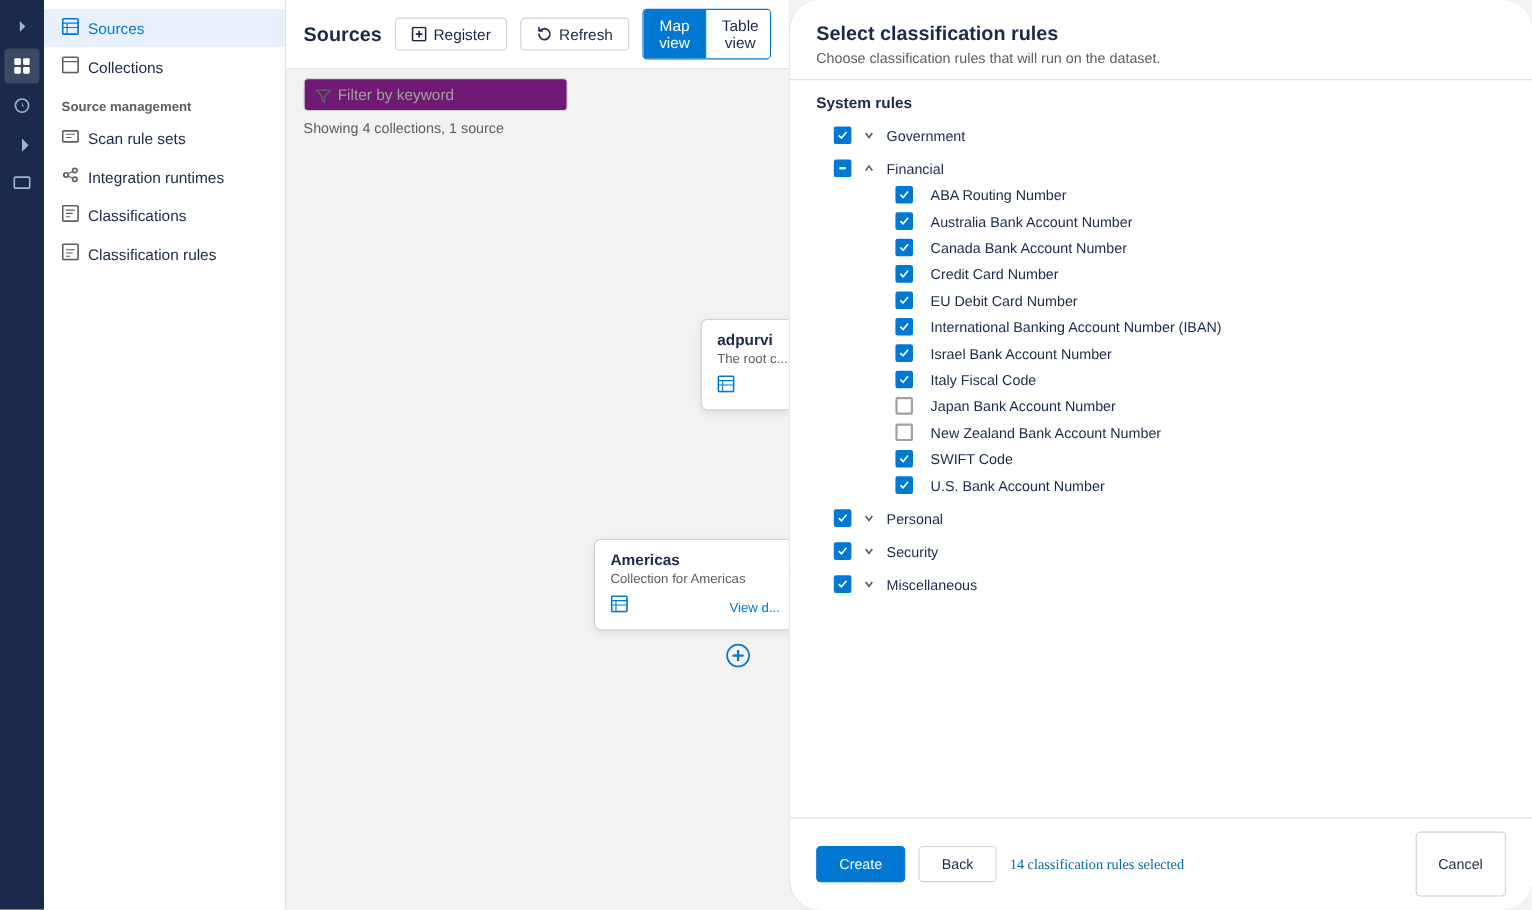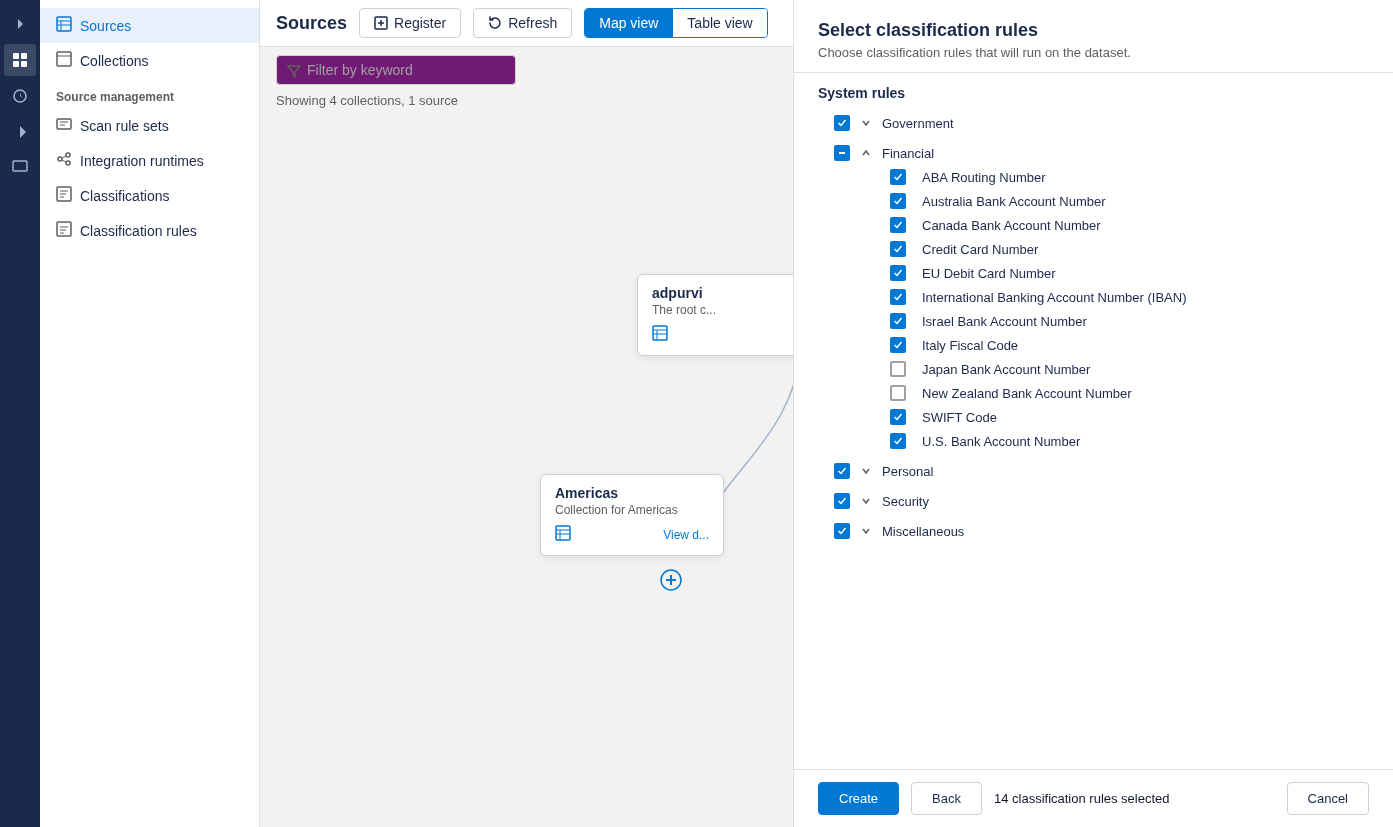--- a/index.html
+++ b/index.html
@@ -173,26 +173,27 @@
     
     .plus-icon {
       position: absolute;
       color: #0078d4;
       font-size: 22px;
       cursor: pointer;
     }
 
     
     .right-panel {
-      width: 600px;
+      width: 676px;
       background: #fff;
       border-left: 1px solid #e0e0e0;
       display: flex;
       flex-direction: column;
       flex-shrink: 0;
+      border-radius: 28px;
     }
     .right-panel-header {
       padding: 20px 24px 12px 24px;
       border-bottom: 1px solid #e0e0e0;
     }
     .right-panel-header h2 { font-size: 18px; font-weight: 600; color: #1b2a4a; }
     .right-panel-header p { font-size: 13px; color: #605e5c; margin-top: 4px; }
 
     .right-panel-body {
       flex: 1;
@@ -275,26 +276,26 @@
       padding: 8px 20px;
       border-radius: 4px;
       cursor: pointer;
       font-size: 13px;
     }
     .btn-cancel {
       margin-left: auto;
       background: #fff;
       color: #1b2a4a;
       border: 1px solid #d0d0d0;
-      padding: 8px 20px;
+      padding: 21px 20px;
       border-radius: 4px;
       cursor: pointer;
       font-size: 13px;
     }
-    .selected-count { font-size: 13px; color: #0f172a; }
+    .selected-count { font-size: 13px; color: #0369a1; font-family: Liberation Serif, serif; }
 
     
     .right-panel-body::-webkit-scrollbar { width: 6px; }
     .right-panel-body::-webkit-scrollbar-thumb { background: #c0c0c0; border-radius: 3px; }
   </style>
 </head>
 <body>
 
 <div class="icon-rail">
   <div class="rail-icon">

